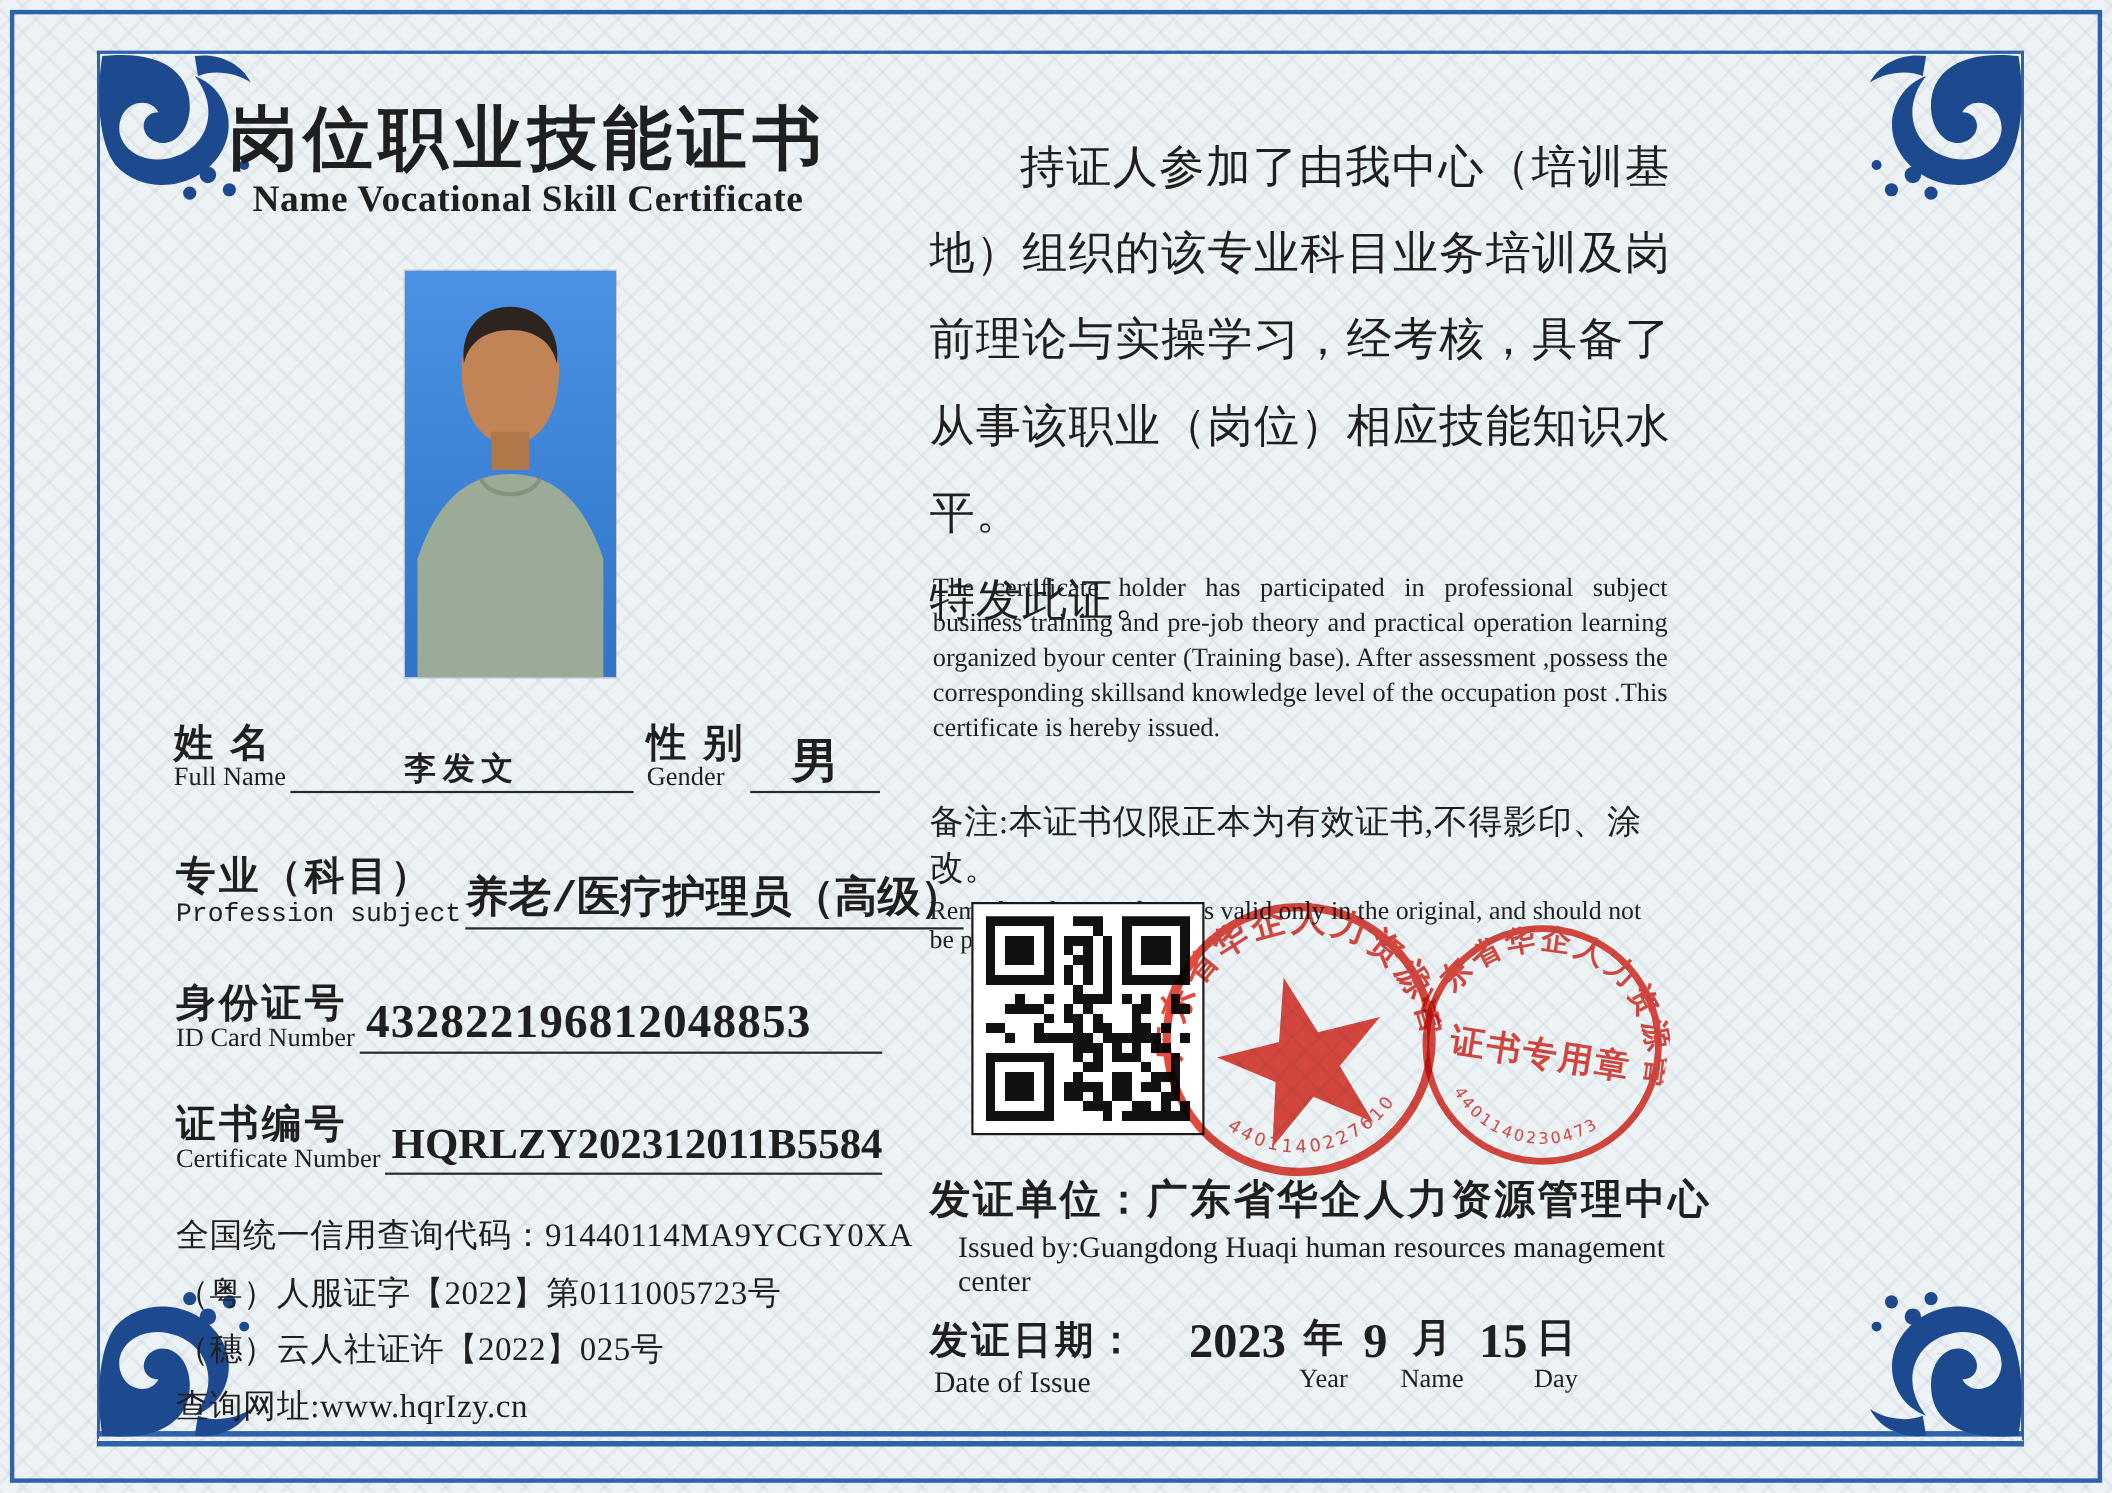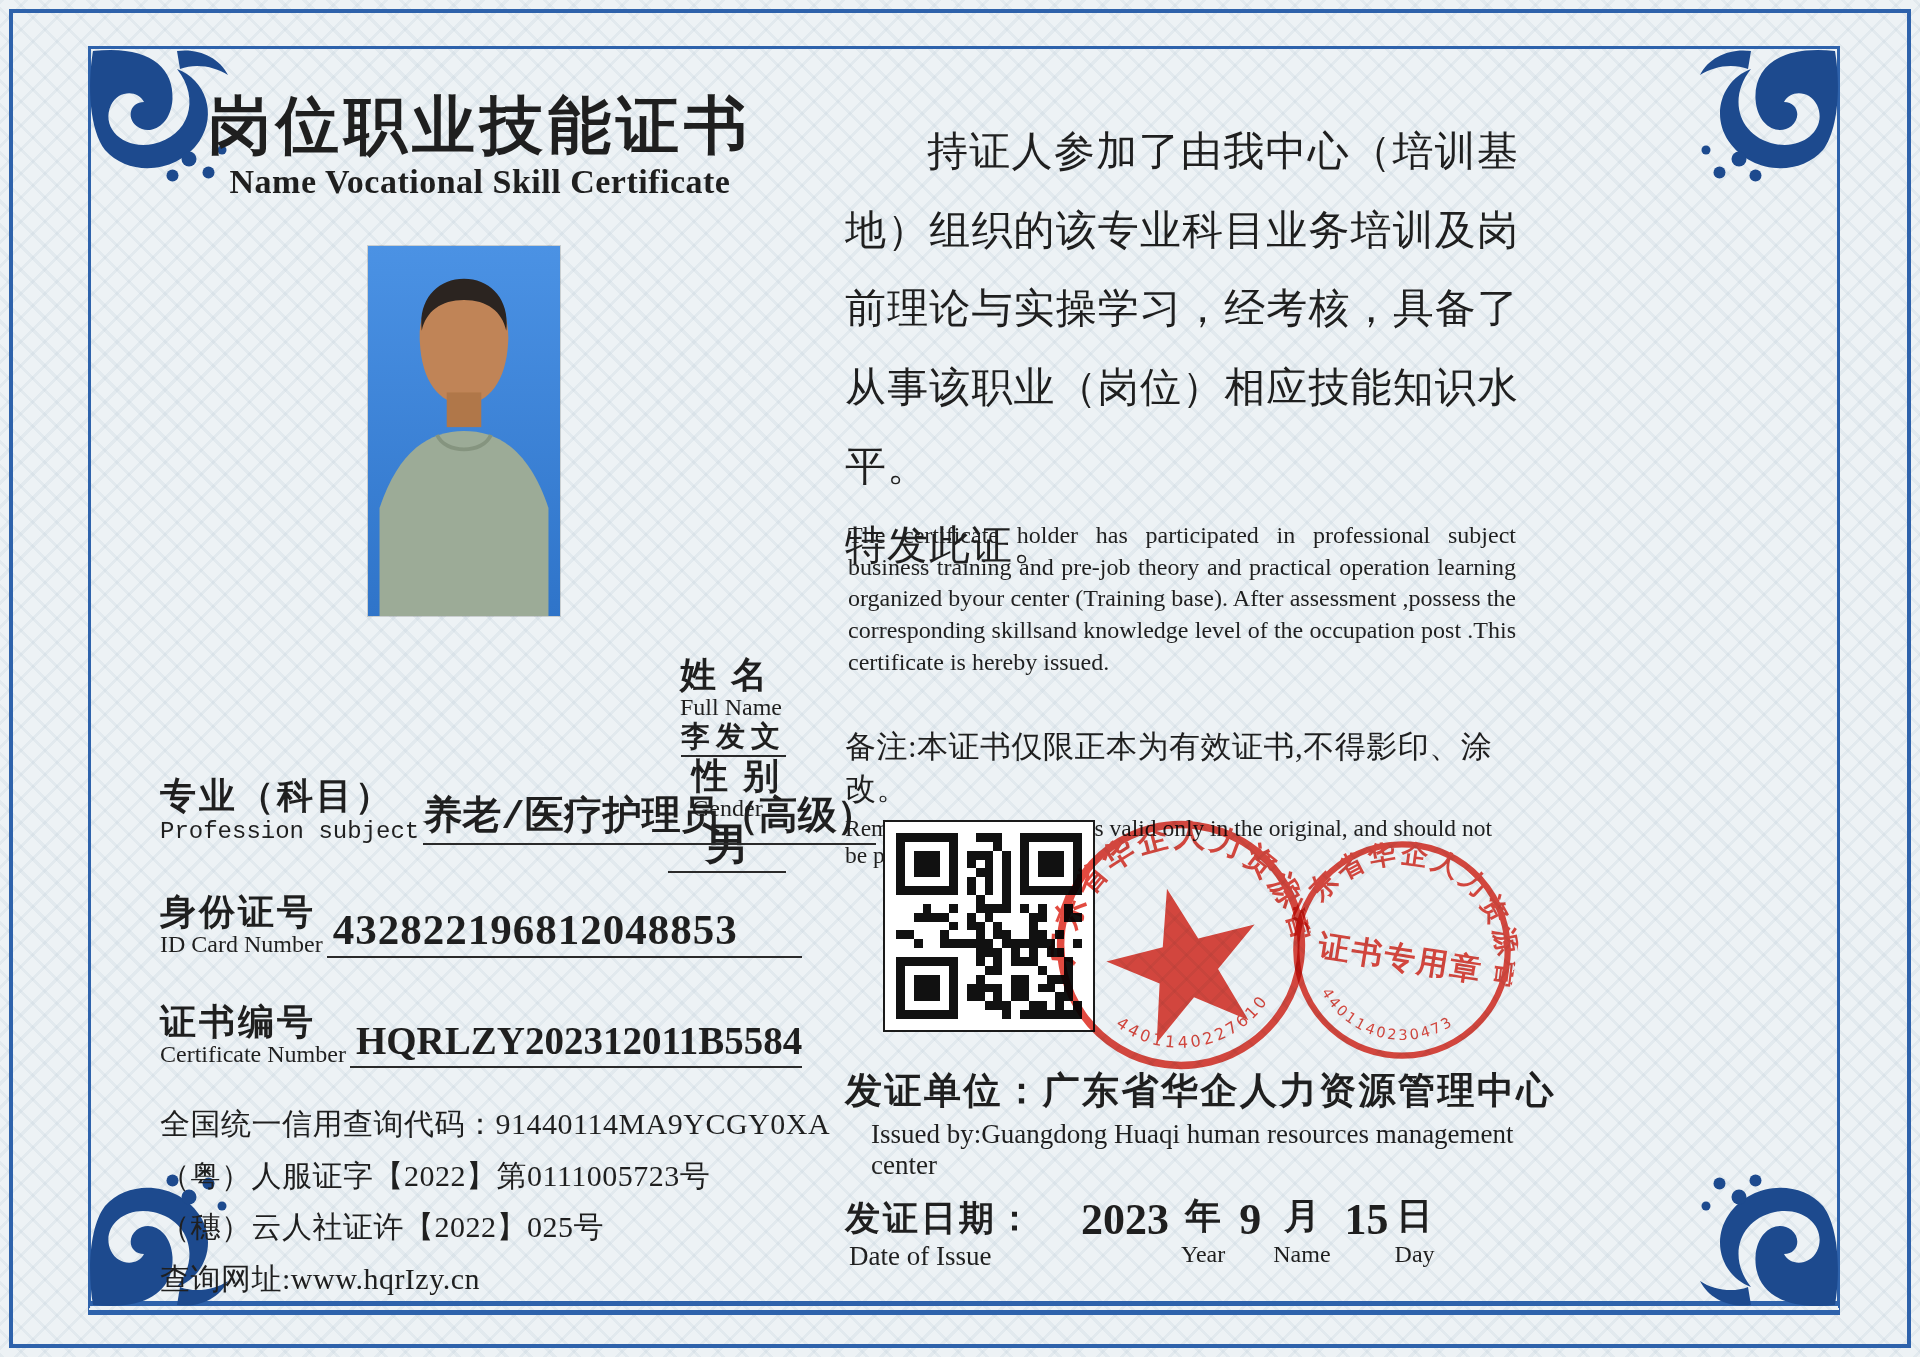--- a/index.html
+++ b/index.html
@@ -38,21 +38,21 @@
   .photo svg{width:100%;height:100%;display:block;}
 
   .field-row{position:absolute;display:flex;align-items:flex-end;}
   .flabel{flex:none;line-height:1.08;padding-right:4px;}
   .fzh{font-size:36px;font-weight:600;letter-spacing:3px;white-space:nowrap;}
   .fen{font-size:24px;white-space:nowrap;}
   .fvalue{
     flex:1;border-bottom:2px solid #2a2a2a;text-align:center;
     font-weight:bold;padding-bottom:4px;white-space:nowrap;line-height:1.05;
   }
-  .row-name{left:144px;top:656px;width:642px;flex-direction:column;}
+  .row-name{left:158px;top:656px;width:642px;}
   .v-name{font-size:29px;letter-spacing:6px;}
   .v-gender{flex:none;width:118px;font-size:43px;}
   .row-prof{left:160px;top:780px;width:642px;font-family:Liberation Mono, monospace;}
   .v-prof{font-size:39px;letter-spacing:0;}
   .row-id{left:160px;top:893px;width:642px;}
   .v-id{font-size:43px;letter-spacing:1px;text-align:left;padding-left:6px;}
   .row-cert{left:160px;top:1003px;width:642px;}
   .v-cert{font-size:39px;text-align:left;padding-left:6px;}
 
   .left-footer{position:absolute;left:160px;top:1098px;width:680px;font-size:30px;line-height:1.72;letter-spacing:0.5px;}

